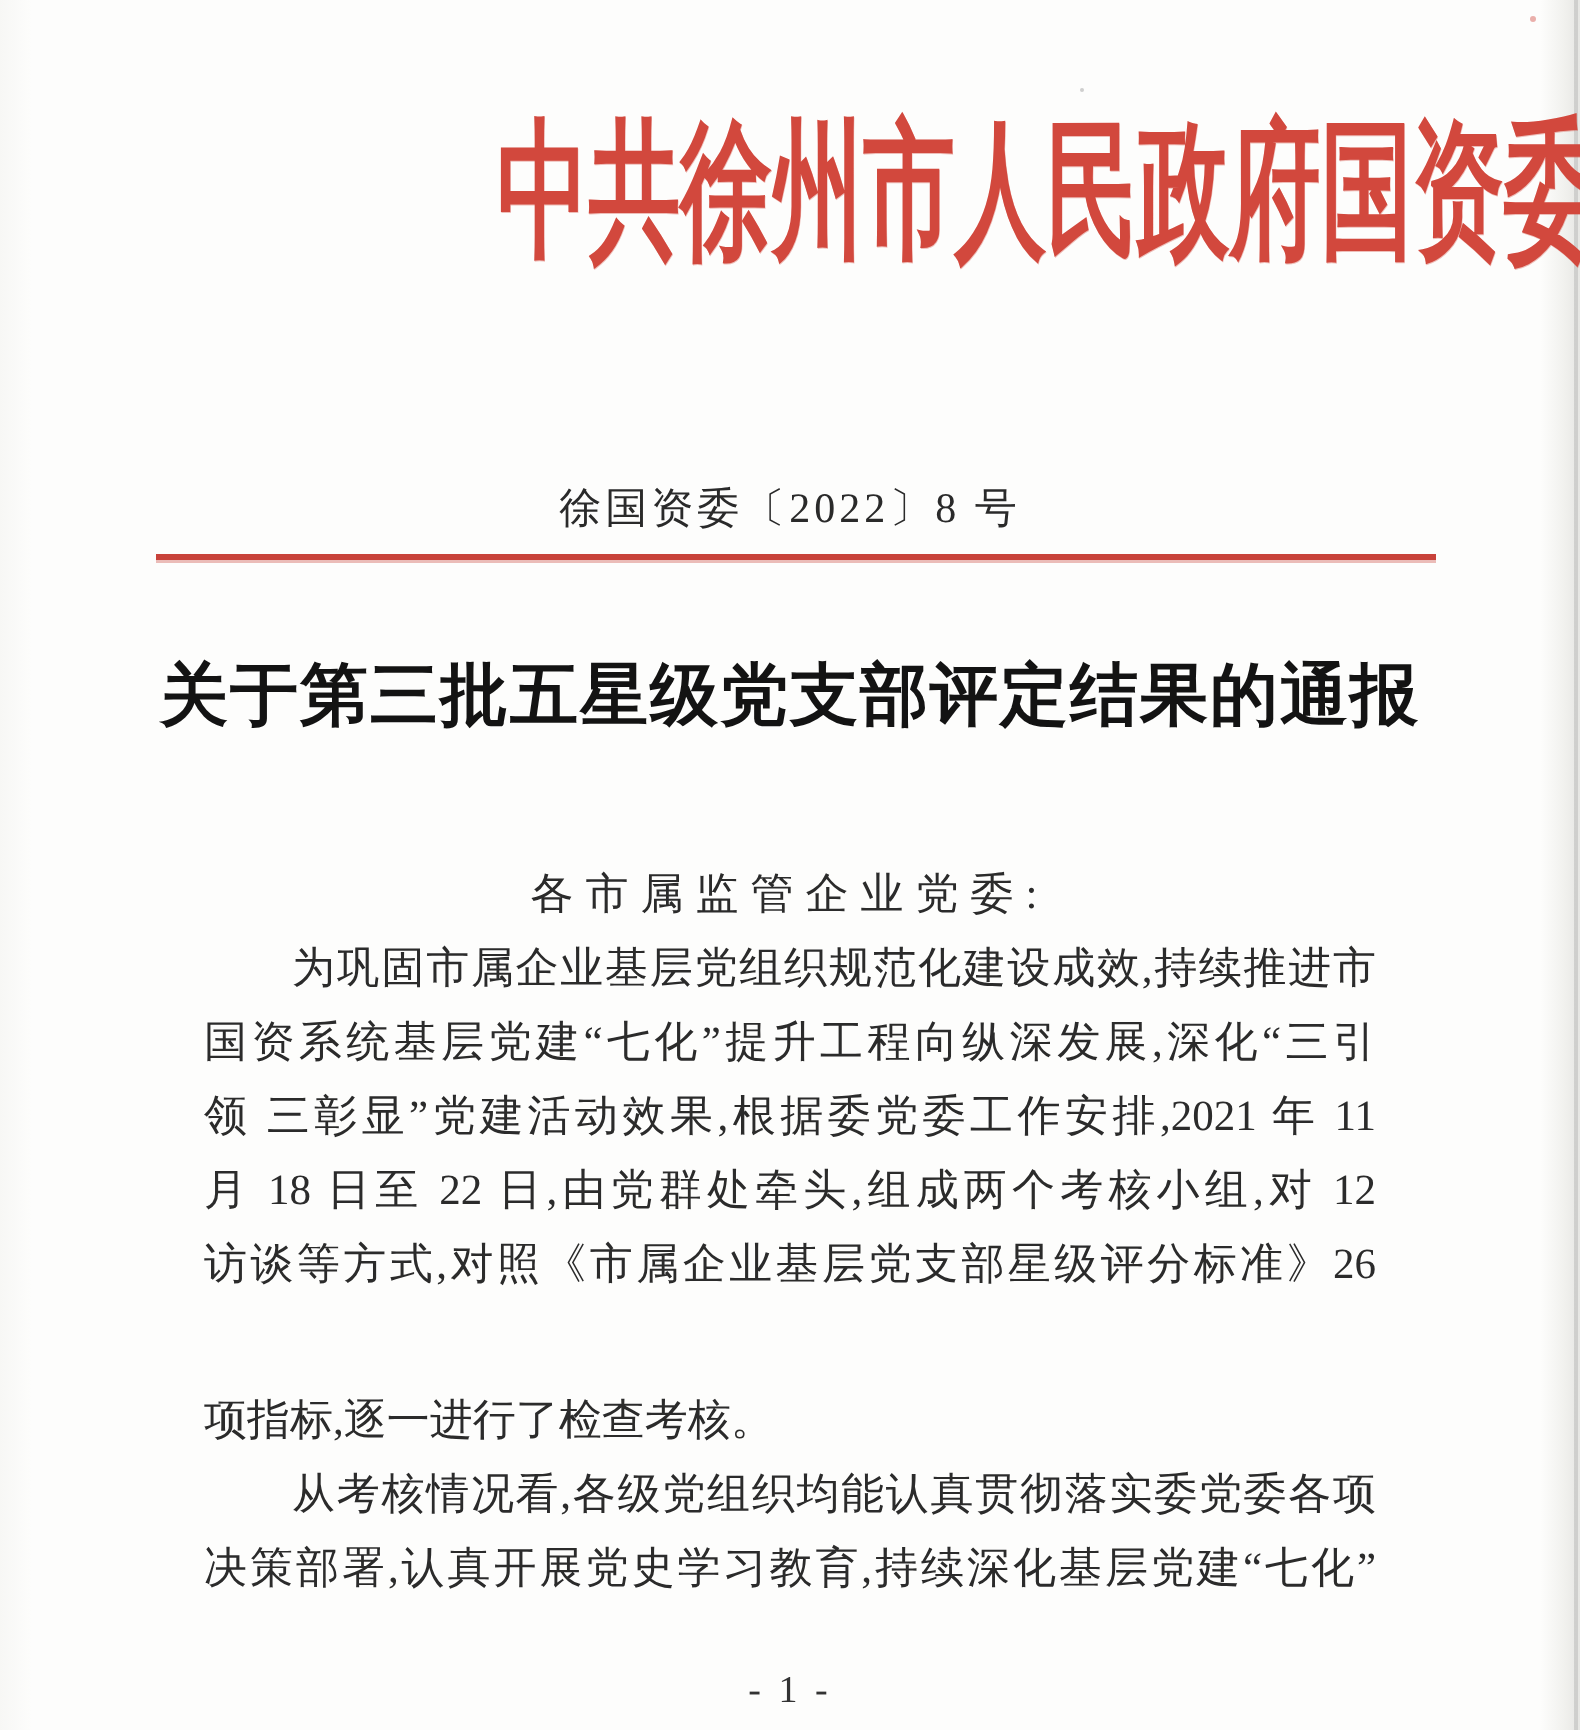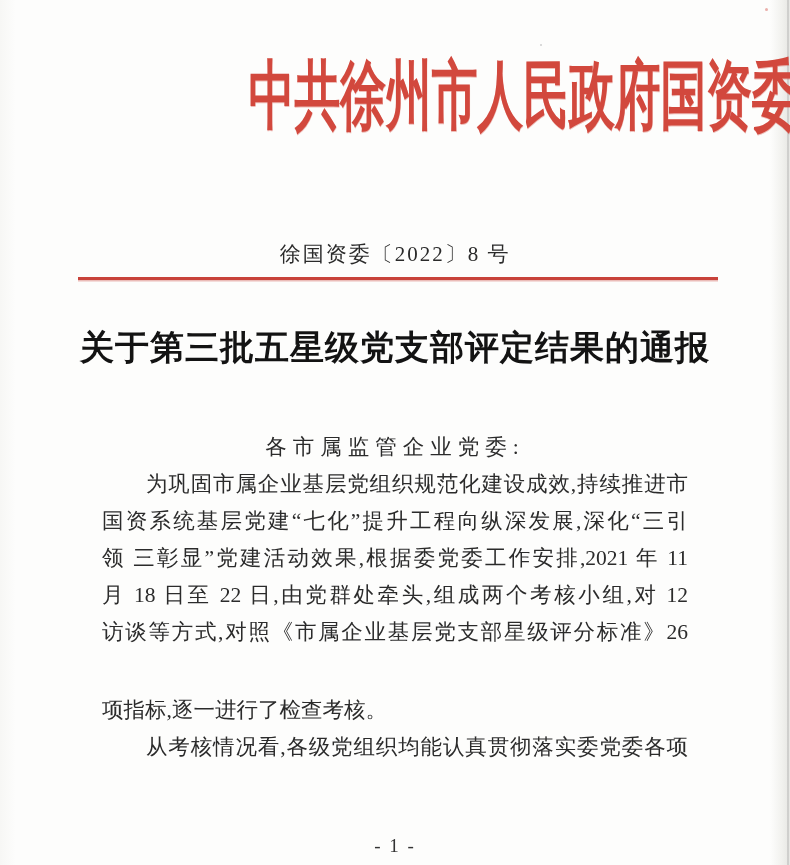--- a/index.html
+++ b/index.html
@@ -143,17 +143,18 @@
 
   <div class="body-text">
     <div class="salutation">各市属监管企业党委:</div>
     <div class="bline indent">为巩固市属企业基层党组织规范化建设成效,持续推进市</div>
     <div class="bline">国资系统基层党建“七化”提升工程向纵深发展,深化“三引</div>
     <div class="bline">领 三彰显”党建活动效果,根据委党委工作安排,2021 年 11</div>
     <div class="bline">月 18 日至 22 日,由党群处牵头,组成两个考核小组,对 12</div>
     <div class="bline">访谈等方式,对照《市属企业基层党支部星级评分标准》26</div>
     <div class="bline end">项指标,逐一进行了检查考核。</div>
     <div class="bline indent">从考核情况看,各级党组织均能认真贯彻落实委党委各项</div>
+    <div class="bline">决策部署,认真开展党史学习教育,持续深化基层党建“七化”</div>
   </div>
 
   <div class="page-number">- 1 -</div>
 
 </div>
 
 </body></html>

